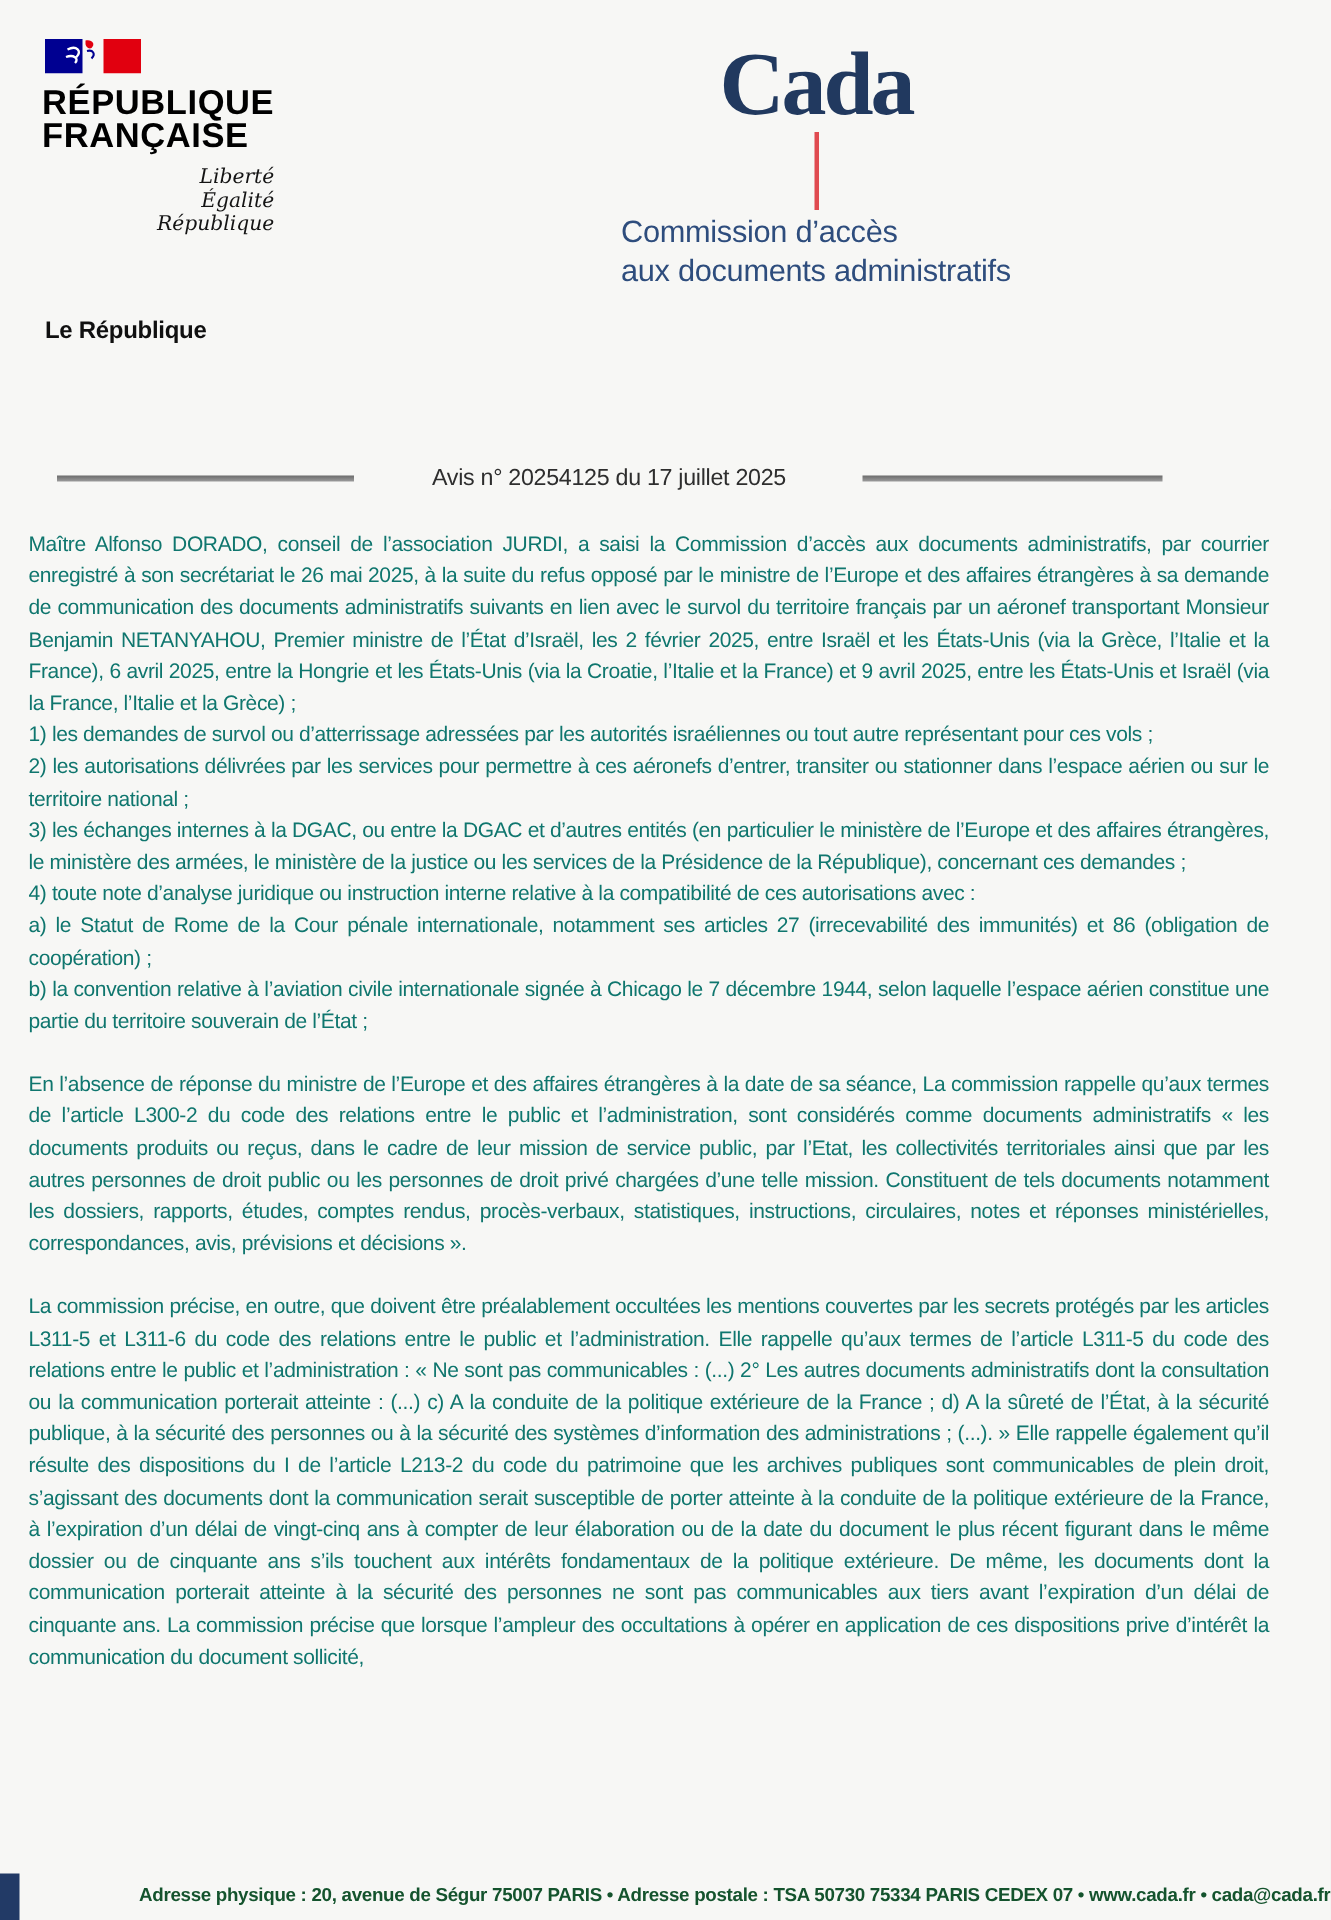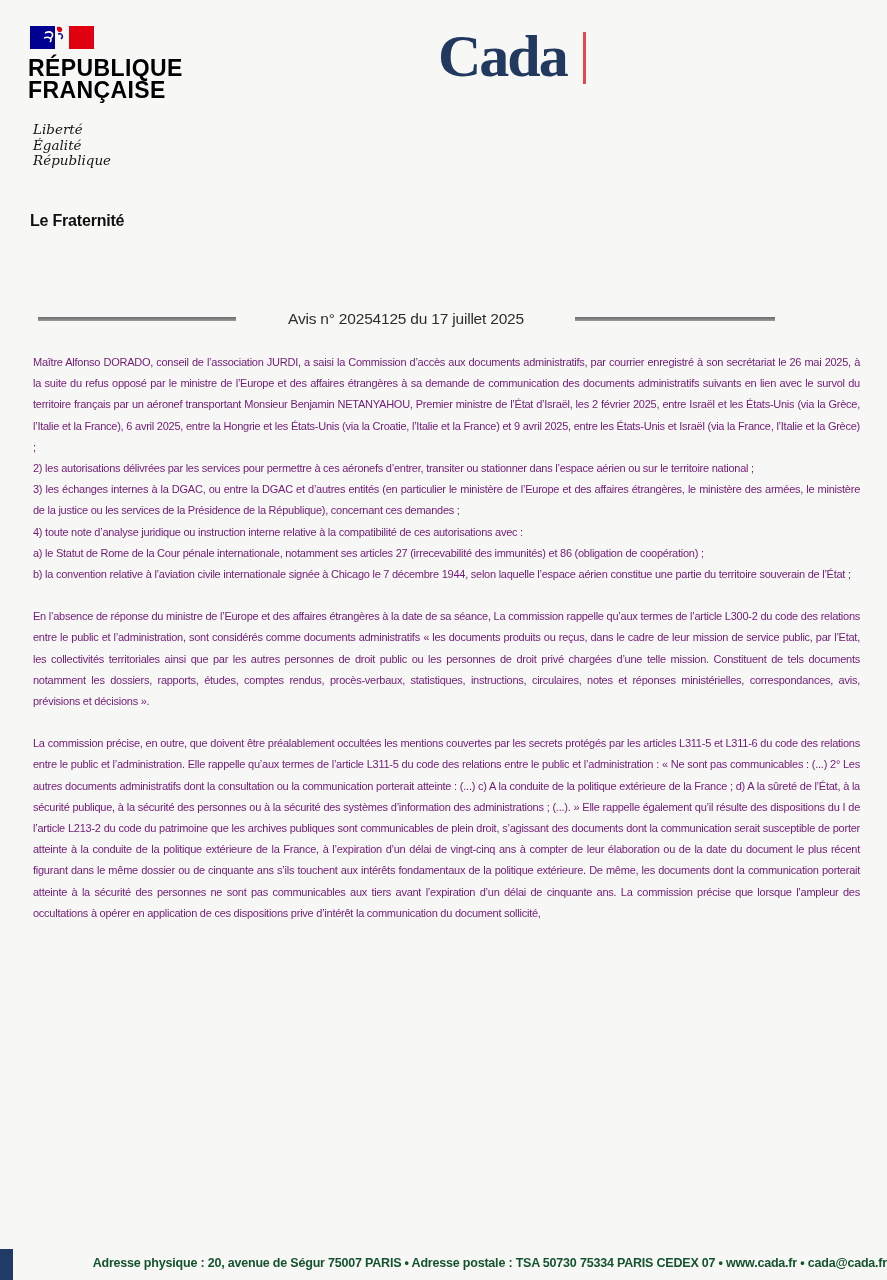--- a/index.html
+++ b/index.html
@@ -15,27 +15,27 @@
 
   
   .marianne{position:absolute;top:26px;left:28px;}
   .flag{display:block;margin-left:2px;margin-bottom:8px;}
   .rf-title{
     font-family:"Liberation Sans",sans-serif;
     font-weight:700;font-size:23px;line-height:22px;
     letter-spacing:.4px;color:#000;
   }
   .motto{
-    margin-top:21px;margin-left:5px;
+    margin-top:10px;margin-left:5px;
     font-family:"DejaVu Serif","Liberation Serif",serif;
-    font-style:italic;font-size:13.5px;line-height:15.5px;color:#141414;
+    font-style:italic;font-size:13.5px;line-height:15.5px;color:#141414;text-align:right;
   }
 
   
-  .cada{position:absolute;top:28px;left:438px;display:flex;align-items:center;}
+  .cada{position:absolute;top:28px;left:414px;display:flex;align-items:center;flex-direction:column;}
   .cada-word{
     font-family:"Liberation Serif",serif;
     font-weight:700;font-size:60px;line-height:56px;
     letter-spacing:-2px;color:#21395f;
   }
   .cada-sep{width:3px;height:52px;background:#e04b50;margin:4px 15px 0 16px;}
   .cada-name{
     font-size:20.5px;line-height:26px;color:#2e4d7d;
     letter-spacing:-0.2px;margin-top:2px;
   }
@@ -51,23 +51,23 @@
   .title-text{
     position:absolute;left:0;right:0;top:2px;
     text-align:center;font-size:15.5px;color:#2e2e2e;letter-spacing:-0.2px;
   }
   .rule{position:absolute;top:9px;height:4px;background:linear-gradient(#6b6b6b,#9c9c9c);}
   .rule-left{left:38px;width:198px;}
   .rule-right{right:37px;width:200px;}
 
   
   .doc-body{
-    position:absolute;top:352px;left:33px;width:827px;
-    font-size:11px;line-height:21.2px;letter-spacing:-0.25px;
-    color:#701a75;
+    position:absolute;top:352px;left:19px;width:827px;
+    font-size:14px;line-height:21.2px;letter-spacing:-0.25px;
+    color:#0f766e;
   }
   .block + .block{margin-top:21px;}
   .line{margin:0;text-align:justify;}
 
   
   .footer{
     position:absolute;left:0;bottom:10px;width:887px;
     text-align:right;
     font-size:12.5px;font-weight:700;letter-spacing:-0.2px;color:#14532d;
   }
@@ -93,33 +93,38 @@
     <div class="motto">
       <div>Liberté</div>
       <div>Égalité</div>
       <div>République</div>
     </div>
   </div>
 
   <div class="cada">
     <div class="cada-word">Cada</div>
     <div class="cada-sep"></div>
+    <div class="cada-name">
+      <div>Commission d’accès</div>
+      <div>aux documents administratifs</div>
+    </div>
   </div>
 
-  <div class="president">Le Fraternité</div>
+  <div class="president">Le République</div>
 
   <div class="title-row">
     <div class="rule rule-left"></div>
     <div class="title-text">Avis n° 20254125 du 17 juillet 2025</div>
     <div class="rule rule-right"></div>
   </div>
 
   <div class="doc-body">
       <div class="block">
         <p class="line">Maître Alfonso DORADO, conseil de l’association JURDI, a saisi la Commission d’accès aux documents administratifs, par courrier enregistré à son secrétariat le 26 mai 2025, à la suite du refus opposé par le ministre de l’Europe et des affaires étrangères à sa demande de communication des documents administratifs suivants en lien avec le survol du territoire français par un aéronef transportant Monsieur Benjamin NETANYAHOU, Premier ministre de l’État d’Israël, les 2 février 2025, entre Israël et les États-Unis (via la Grèce, l’Italie et la France), 6 avril 2025, entre la Hongrie et les États-Unis (via la Croatie, l’Italie et la France) et 9 avril 2025, entre les États-Unis et Israël (via la France, l’Italie et la Grèce) ;</p>
+        <p class="line">1) les demandes de survol ou d’atterrissage adressées par les autorités israéliennes ou tout autre représentant pour ces vols ;</p>
         <p class="line">2) les autorisations délivrées par les services pour permettre à ces aéronefs d’entrer, transiter ou stationner dans l’espace aérien ou sur le territoire national ;</p>
         <p class="line">3) les échanges internes à la DGAC, ou entre la DGAC et d’autres entités (en particulier le ministère de l’Europe et des affaires étrangères, le ministère des armées, le ministère de la justice ou les services de la Présidence de la République), concernant ces demandes ;</p>
         <p class="line">4) toute note d’analyse juridique ou instruction interne relative à la compatibilité de ces autorisations avec :</p>
         <p class="line">a) le Statut de Rome de la Cour pénale internationale, notamment ses articles 27 (irrecevabilité des immunités) et 86 (obligation de coopération) ;</p>
         <p class="line">b) la convention relative à l’aviation civile internationale signée à Chicago le 7 décembre 1944, selon laquelle l’espace aérien constitue une partie du territoire souverain de l’État ;</p>
       </div>
       <div class="block">
         <p class="line">En l’absence de réponse du ministre de l’Europe et des affaires étrangères à la date de sa séance, La commission rappelle qu’aux termes de l’article L300-2 du code des relations entre le public et l’administration, sont considérés comme documents administratifs « les documents produits ou reçus, dans le cadre de leur mission de service public, par l’Etat, les collectivités territoriales ainsi que par les autres personnes de droit public ou les personnes de droit privé chargées d’une telle mission. Constituent de tels documents notamment les dossiers, rapports, études, comptes rendus, procès-verbaux, statistiques, instructions, circulaires, notes et réponses ministérielles, correspondances, avis, prévisions et décisions ».</p>
       </div>
       <div class="block">

